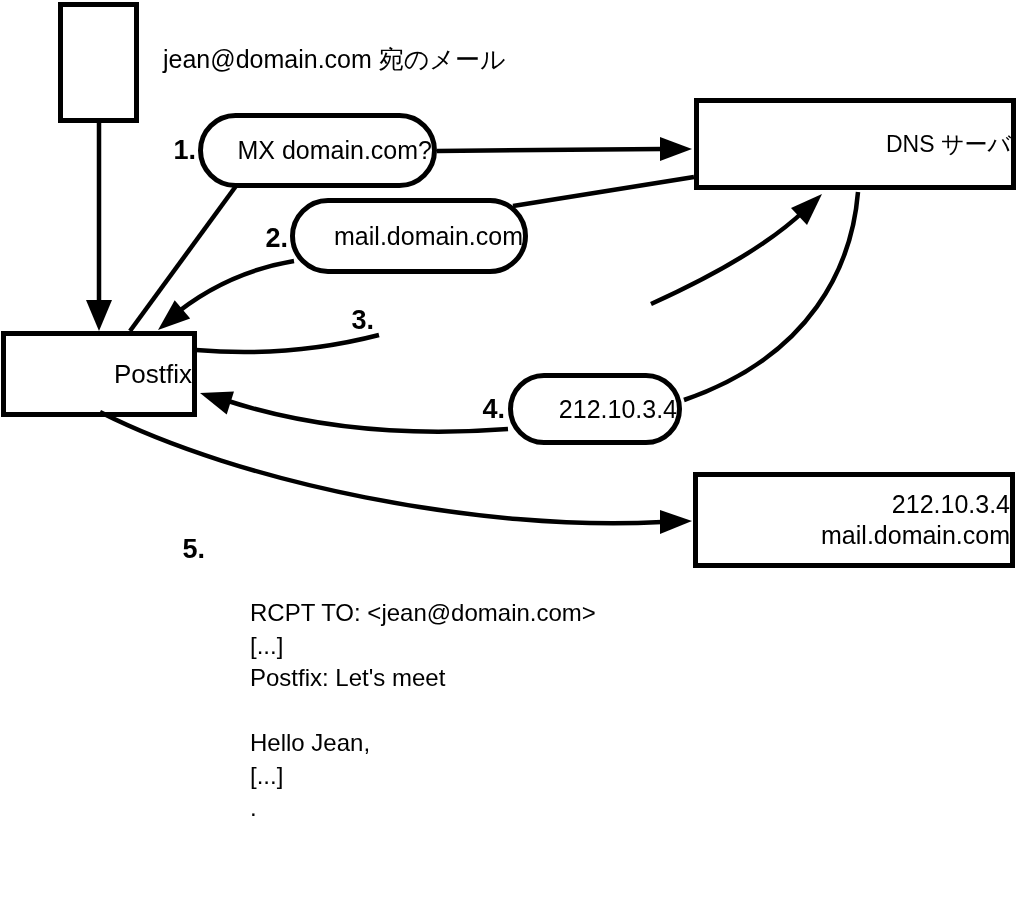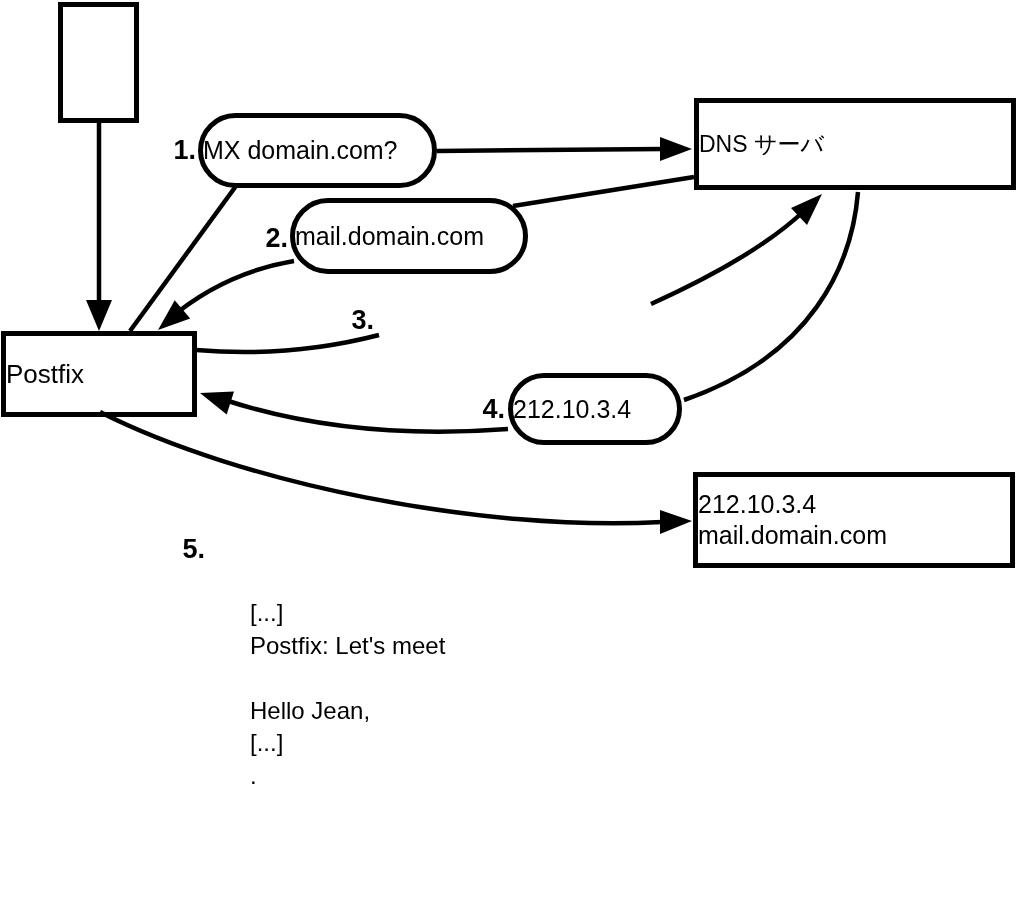--- a/index.html
+++ b/index.html
@@ -3,21 +3,21 @@
 <meta charset="utf-8">
 <style>
   html,body { margin:0; padding:0; background:#fff; }
   .canvas {
     position:relative; width:1021px; height:919px; background:#ffffff;
     font-family:"Liberation Sans", sans-serif; color:#000; overflow:hidden;
   }
   .layer-svg { position:absolute; left:0; top:0; width:1021px; height:919px; z-index:2; }
   .node {
     position:absolute; box-sizing:border-box; border:5px solid #000; background:#fff;
-    display:flex; flex-direction:column; align-items:flex-start; justify-content:center;
+    display:flex; flex-direction:column; align-items:flex-end; justify-content:center;
     z-index:1; font-size:26px; line-height:31px; text-align:center;
   }
   .pill { border-radius:40px; z-index:1; }
   .num  { position:absolute; z-index:3; font-weight:bold; font-size:27px; line-height:32px; width:50px; text-align:right; }
   .caption { position:absolute; z-index:3; font-size:25px; line-height:30px; white-space:nowrap; }
   .smtp { position:absolute; left:250px; top:597px; z-index:3; font-size:24px; }
   .smtp-line { height:32.5px; line-height:32.5px; white-space:pre; }
   .arrow { stroke:#000; stroke-width:4.5; fill:none; }
   .head  { fill:#000; stroke:none; }
 </style>
@@ -75,22 +75,24 @@
   <div class="node pill" style="left:508px; top:373px; width:174px; height:72px; border-radius:36px; font-size:25px;">
     <span>212.10.3.4</span>
   </div>
 
   <div class="num" style="left:146px; top:134px;">1.</div>
   <div class="num" style="left:238px; top:222px;">2.</div>
   <div class="num" style="left:324px; top:304px;">3.</div>
   <div class="num" style="left:455px; top:393px;">4.</div>
   <div class="num" style="left:155px; top:533px;">5.</div>
 
+  <div class="caption" style="left:163px; top:44px;">jean@domain.com 宛のメール</div>
 
   <div class="smtp">
+    <div class="smtp-line">RCPT TO: &lt;jean@domain.com&gt;</div>
     <div class="smtp-line">[...]</div>
     <div class="smtp-line">Postfix: Let's meet</div>
     <div class="smtp-line"></div>
     <div class="smtp-line">Hello Jean,</div>
     <div class="smtp-line">[...]</div>
     <div class="smtp-line">.</div>
   </div>
 
 </div>
 

